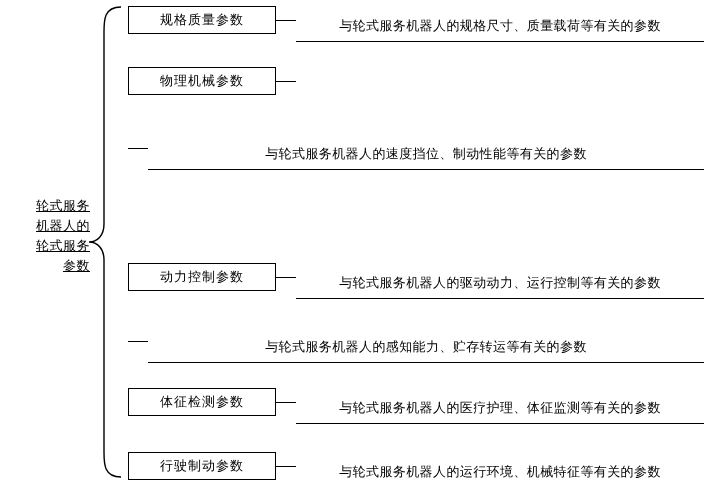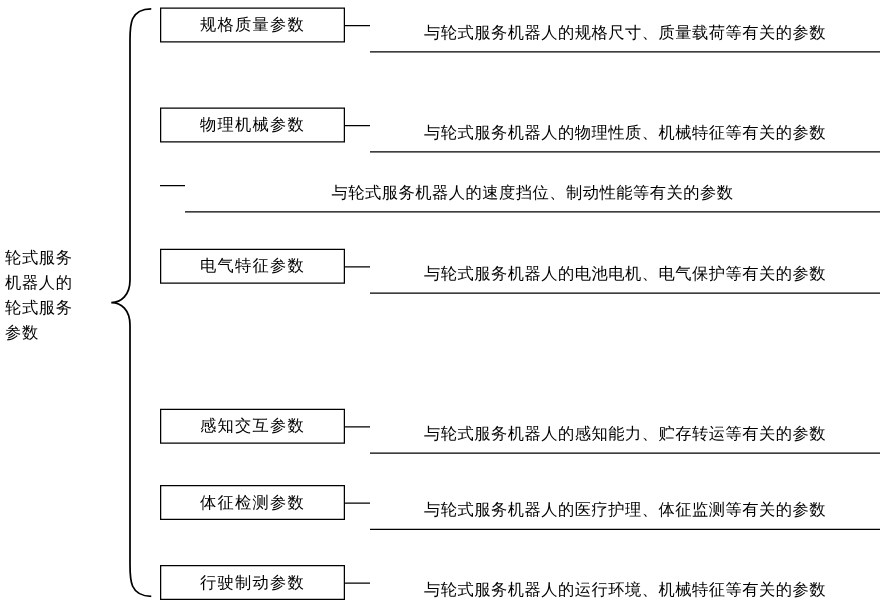--- a/index.html
+++ b/index.html
@@ -17,24 +17,25 @@
   #diagram {
     position: relative;
     width: 707px;
     height: 484px;
   }
   .root-label {
     position: absolute;
     left: 4px;
     top: 196px;
     width: 86px;
-    text-align: left;
+    text-align: right;
     font-size: 13px;
     line-height: 20px;
     letter-spacing: 0.5px;
+    text-decoration: underline;
   }
   .brace {
     position: absolute;
     left: 88px;
     top: 6px;
     width: 34px;
     height: 472px;
   }
   .rows {
     position: absolute;
@@ -116,55 +117,48 @@
       <div class="node-box">
         <span>规格质量参数</span>
       </div>
       <div class="connector"></div>
       <div class="desc-wrap">
         <span class="desc-text">与轮式服务机器人的规格尺寸、质量载荷等有关的参数</span>
         <span class="desc-rule"></span>
       </div>
     </div>
 
-    <div class="row" style="top:86px">
+    <div class="row" style="top:67px">
       <div class="node-box">
         <span>物理机械参数</span>
       </div>
       <div class="connector"></div>
-      <div class="desc-wrap">
-        <span class="desc-text">与轮式服务机器人的物理性质、机械特征等有关的参数</span>
-        <span class="desc-rule"></span>
-      </div>
     </div>
 
     <div class="row" style="top:134px">
       <div class="connector"></div>
       <div class="desc-wrap">
         <span class="desc-text">与轮式服务机器人的速度挡位、制动性能等有关的参数</span>
         <span class="desc-rule"></span>
       </div>
     </div>
 
-    <div class="row" style="top:199px">
+
+    <div class="row" style="top:263px">
       <div class="node-box">
-        <span>电气特征参数</span>
+        <span>动力控制参数</span>
       </div>
       <div class="connector"></div>
       <div class="desc-wrap">
-        <span class="desc-text">与轮式服务机器人的电池电机、电气保护等有关的参数</span>
+        <span class="desc-text">与轮式服务机器人的驱动动力、运行控制等有关的参数</span>
         <span class="desc-rule"></span>
       </div>
     </div>
 
-
     <div class="row" style="top:327px">
-      <div class="node-box">
-        <span>感知交互参数</span>
-      </div>
       <div class="connector"></div>
       <div class="desc-wrap">
         <span class="desc-text">与轮式服务机器人的感知能力、贮存转运等有关的参数</span>
         <span class="desc-rule"></span>
       </div>
     </div>
 
     <div class="row" style="top:388px">
       <div class="node-box">
         <span>体征检测参数</span>

